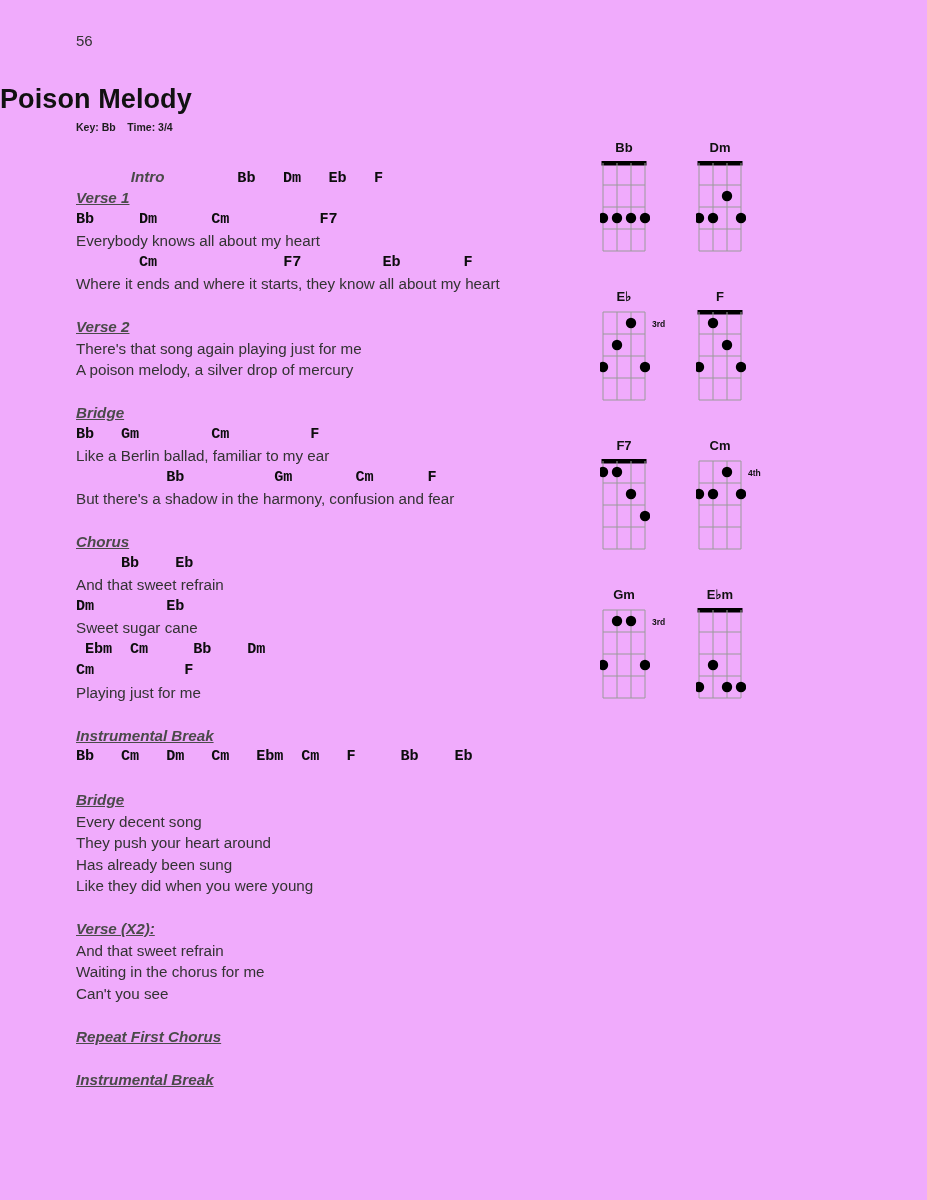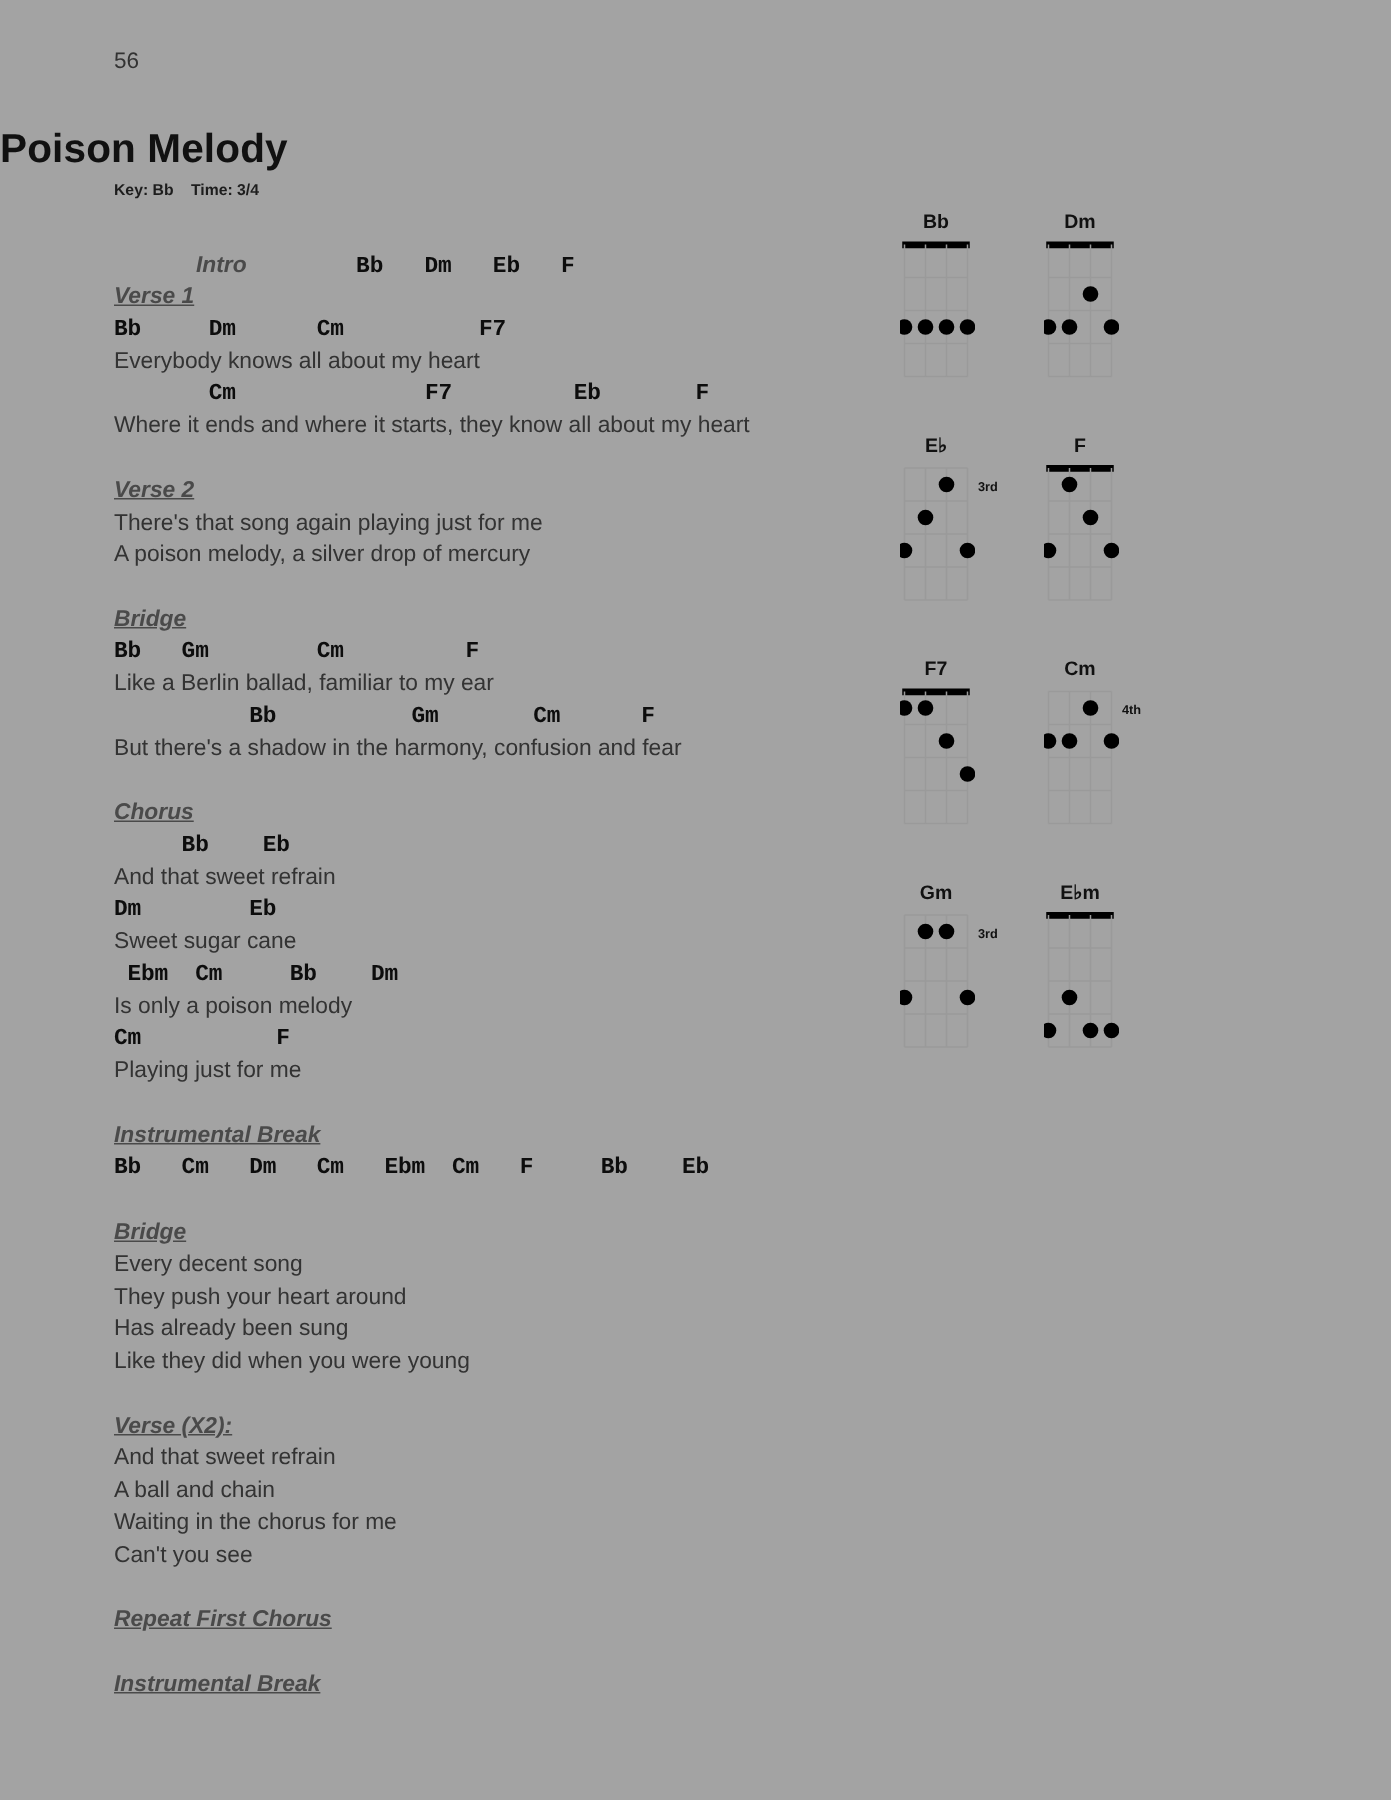--- a/index.html
+++ b/index.html
@@ -4,21 +4,21 @@
 <style>
   html, body {
     margin: 0;
     padding: 0;
     background: #ffffff;
   }
   .page {
     position: relative;
     width: 927px;
     height: 1200px;
-    background: #a3a3a3;
+    background: #f0abfc;
     font-family: "Liberation Sans", sans-serif;
     overflow: hidden;
   }
   .page-number {
     position: absolute;
     left: 76px;
     top: 32px;
     font-size: 15px;
     color: #333333;
   }
@@ -161,36 +161,34 @@
         <div class="line lyric">Like a Berlin ballad, familiar to my ear</div>
         <div class="line chords">          Bb          Gm       Cm      F</div>
         <div class="line lyric">But there's a shadow in the harmony, confusion and fear</div>
         <div class="line spacer"></div>
         <div class="line section">Chorus</div>
         <div class="line chords">     Bb    Eb</div>
         <div class="line lyric">And that sweet refrain</div>
         <div class="line chords">Dm        Eb</div>
         <div class="line lyric">Sweet sugar cane</div>
         <div class="line chords"> Ebm  Cm     Bb    Dm</div>
-        <div class="line lyric">Is only a poison melody</div>
         <div class="line chords">Cm          F</div>
         <div class="line lyric">Playing just for me</div>
         <div class="line spacer"></div>
         <div class="line section">Instrumental Break</div>
         <div class="line chords">Bb   Cm   Dm   Cm   Ebm  Cm   F     Bb    Eb</div>
         <div class="line spacer"></div>
         <div class="line section">Bridge</div>
         <div class="line lyric">Every decent song</div>
         <div class="line lyric">They push your heart around</div>
         <div class="line lyric">Has already been sung</div>
         <div class="line lyric">Like they did when you were young</div>
         <div class="line spacer"></div>
         <div class="line section">Verse (X2):</div>
         <div class="line lyric">And that sweet refrain</div>
-        <div class="line lyric">A ball and chain</div>
         <div class="line lyric">Waiting in the chorus for me</div>
         <div class="line lyric">Can't you see</div>
         <div class="line spacer"></div>
         <div class="line section">Repeat First Chorus</div>
         <div class="line spacer"></div>
         <div class="line section">Instrumental Break</div>
         <div class="line spacer"></div>
       </div>
   </div>
 

